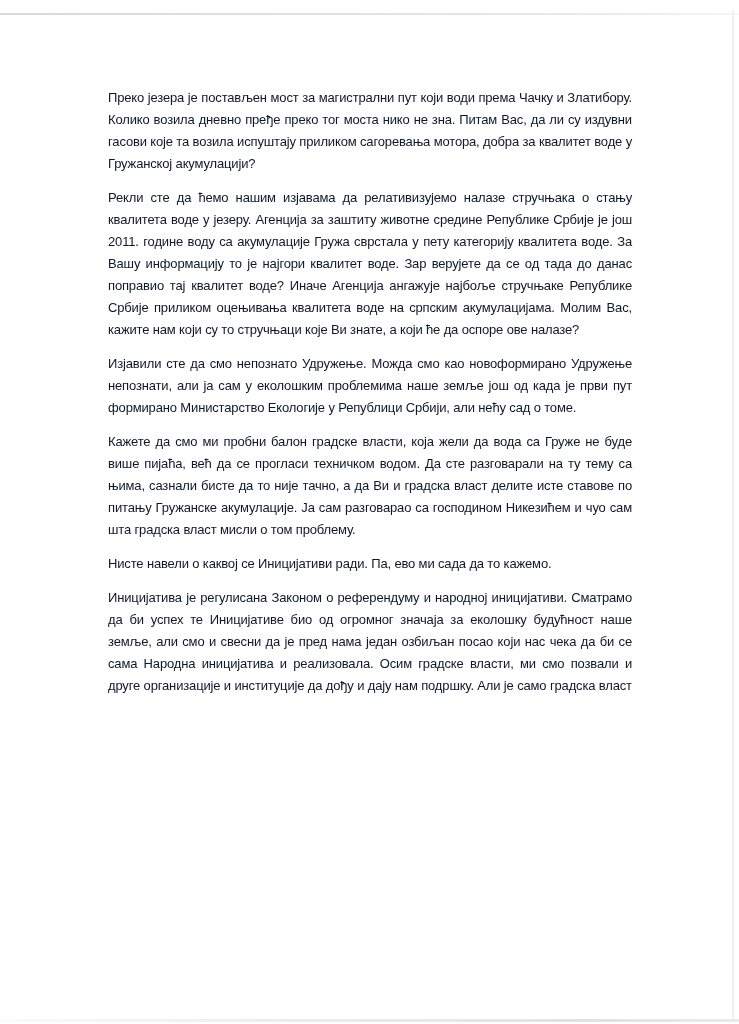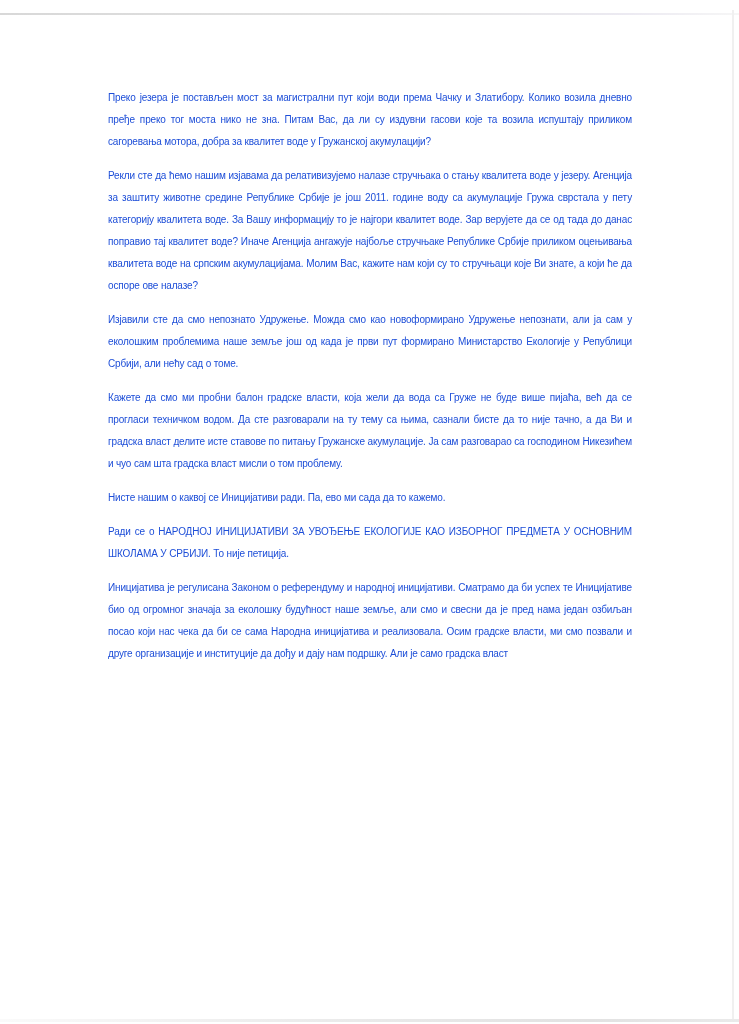--- a/index.html
+++ b/index.html
@@ -14,35 +14,34 @@
   .scan-right {
     position: absolute; right: 5px; top: 10px; width: 2px; height: 1010px;
     background: #f0f0f0;
   }
   .scan-bottom {
     position: absolute; left: 0; bottom: 2px; width: 739px; height: 3px;
     background: linear-gradient(to right, #fafafa, #ececec 40%, #e2e2e2 80%, #eaeaea);
   }
   .page-body {
     position: absolute; left: 108px; top: 87px; width: 524px;
-    color: #1d4ed8; font-size: 10px; line-height: 22px;
+    color: #0f172a; font-size: 13px; line-height: 22px;
   }
   .para {
     margin: 0 0 12px 0; text-align: justify; text-align-last: left;
     letter-spacing: -0.15px;
   }
 </style>
 </head>
 <body>
 
 <div class="scan-top"></div>
 <div class="scan-right"></div>
 <div class="scan-bottom"></div>
 
 <div class="page-body">
   <p class="para">Преко језера је постављен мост за магистрални пут који води према Чачку и Златибору. Колико возила дневно пређе преко тог моста нико не зна. Питам Вас, да ли су издувни гасови које та возила испуштају приликом сагоревања мотора, добра за квалитет воде у Гружанској акумулацији?</p>
   <p class="para">Рекли сте да ћемо нашим изјавама да релативизујемо налазе стручњака о стању квалитета воде у језеру. Агенција за заштиту животне средине Републике Србије је још 2011. године воду са акумулације Гружа сврстала у пету категорију квалитета воде. За Вашу информацију то је најгори квалитет воде. Зар верујете да се од тада до данас поправио тај квалитет воде? Иначе Агенција ангажује најбоље стручњаке Републике Србије приликом оцењивања квалитета воде на српским акумулацијама. Молим Вас, кажите нам који су то стручњаци које Ви знате, а који ће да оспоре ове налазе?</p>
   <p class="para">Изјавили сте да смо непознато Удружење. Можда смо као новоформирано Удружење непознати, али ја сам у еколошким проблемима наше земље још од када је први пут формирано Министарство Екологије у Републици Србији, али нећу сад о томе.</p>
   <p class="para">Кажете да смо ми пробни балон градске власти, која жели да вода са Груже не буде више пијаћа, већ да се прогласи техничком водом. Да сте разговарали  на ту тему са њима, сазнали бисте да то није тачно, а да Ви и градска власт делите исте ставове по питању Гружанске акумулације. Ја сам разговарао са господином Никезићем и чуо сам шта градска власт мисли о том проблему.</p>
-  <p class="para">Нисте нашим о каквој се Иницијативи ради. Па, ево ми сада да то кажемо.</p>
-  <p class="para">Ради се о НАРОДНОЈ ИНИЦИЈАТИВИ ЗА УВОЂЕЊЕ ЕКОЛОГИЈЕ КАО ИЗБОРНОГ ПРЕДМЕТА У ОСНОВНИМ ШКОЛАМА У СРБИЈИ. То није петиција.</p>
+  <p class="para">Нисте навели о каквој се Иницијативи ради. Па, ево ми сада да то кажемо.</p>
   <p class="para">Иницијатива је регулисана Законом о референдуму и народној иницијативи. Сматрамо да би успех те Иницијативе био од огромног значаја за еколошку будућност наше земље, али смо и свесни да је пред нама један озбиљан посао који нас чека да би се сама Народна иницијатива и реализовала. Осим градске власти, ми смо позвали и друге организације и институције да дођу и дају нам подршку. Али је само градска власт</p>
 </div>
 
 </body></html>

